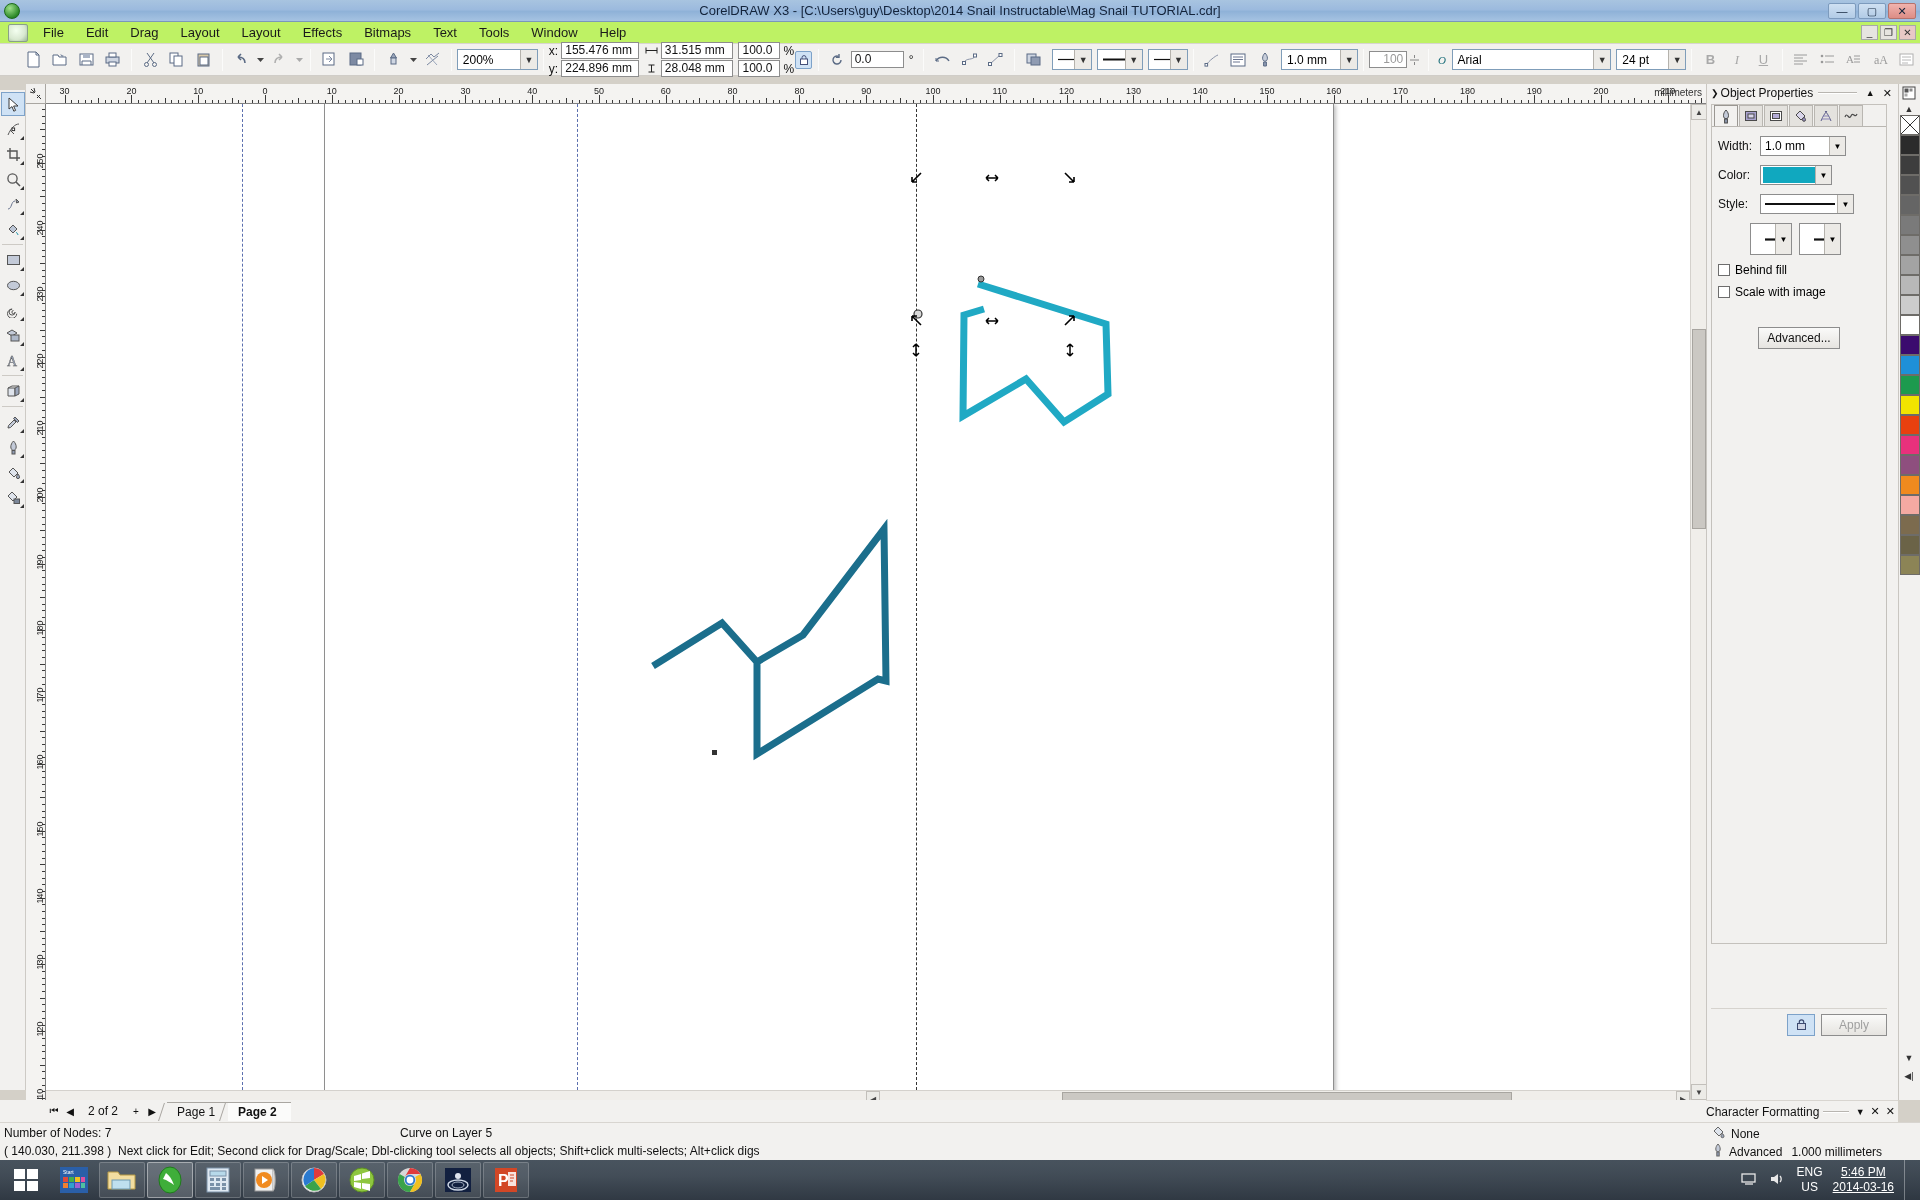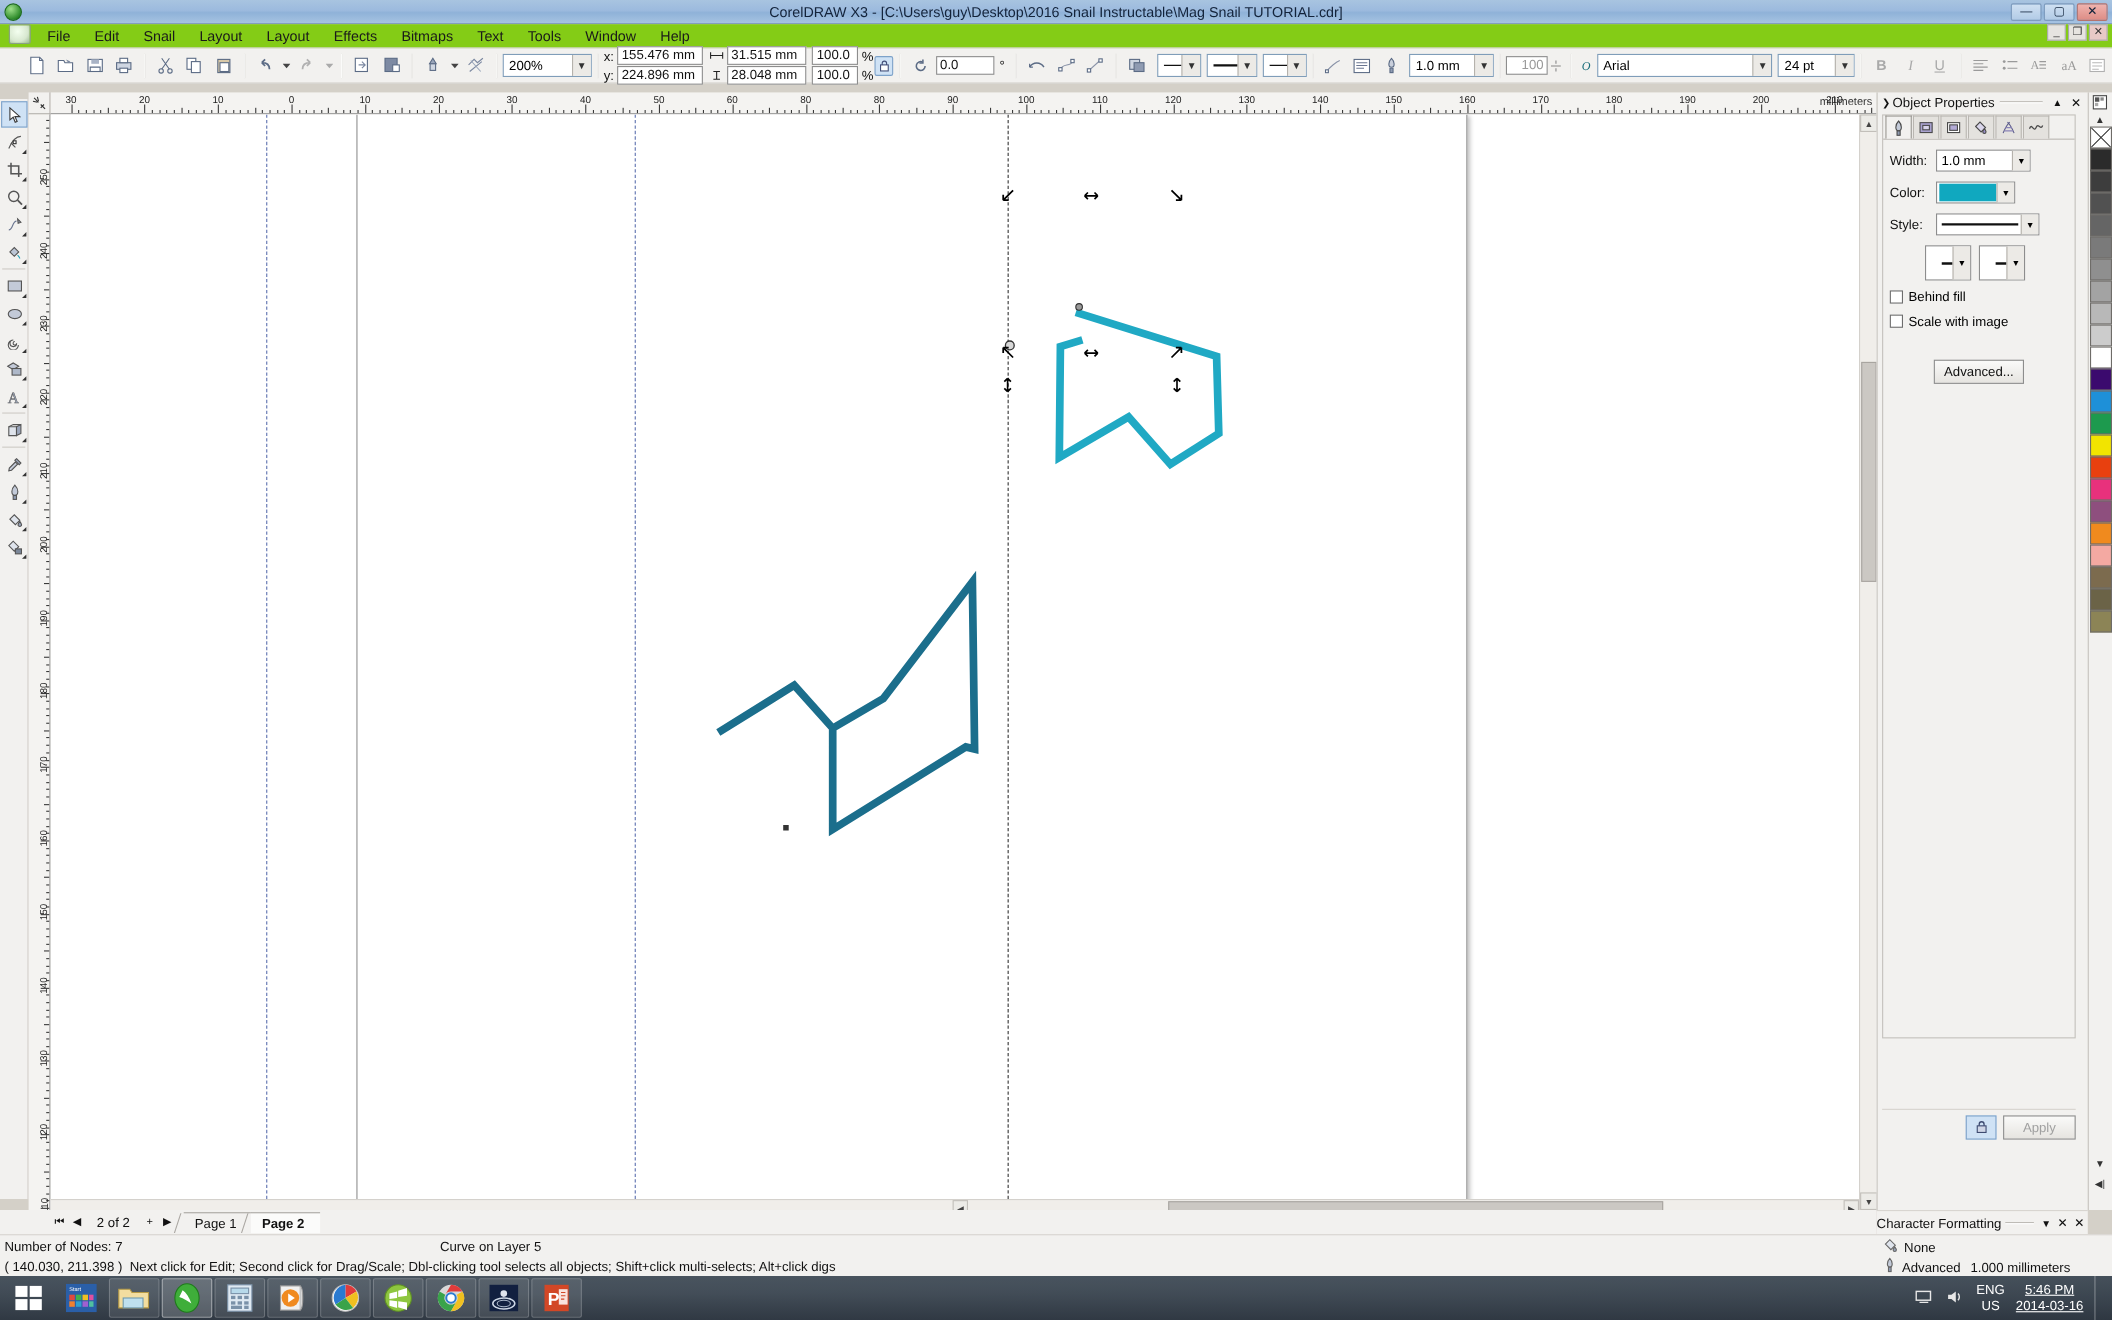--- a/index.html
+++ b/index.html
@@ -35,22 +35,22 @@
     width: 28px; height: 16px; line-height: 14px; text-align: center;
     font-size: 11px; color: #12243c;
     background: linear-gradient(to bottom,#cfe0f2,#b2cbe6);
     border: 1px solid #7d9bbd; border-radius: 2px;
   }
   .winbtn.close { background: linear-gradient(to bottom,#f0b3ae,#dd8d86); border-color:#b5726c;}
 
   
   .menubar {
     position: absolute; left: 0; top: 22px; width: 1920px; height: 22px;
-    background: #84cc16; border-bottom: 1px solid #d8d5d0;
-    display: flex; align-items: flex-start;
+    background: #bef264; border-bottom: 1px solid #d8d5d0;
+    display: flex; align-items: center;
   }
   .menu-logo {
     width: 20px; height: 18px; margin: 0 4px 0 8px;
     background: radial-gradient(circle at 40% 35%, #f4fff0, #d8e8d0 60%, #9ab795);
     border: 1px solid #8aa088; border-radius: 2px;
   }
   .menuitem {
     padding: 3px 11px; color: #1a1a1a; font-size: 13px; cursor: default;
   }
   .menubar .menu-right { margin-left: auto; display: flex; gap: 2px; padding-right: 4px; }
@@ -281,33 +281,33 @@
   .tray-lang { text-align: center; font-size: 12px; line-height: 15px; color: #fff; }
   .showdesk { width: 10px; height: 40px; border-left: 1px solid rgba(255,255,255,0.35); }
 </style>
 </head>
 <body>
 
 <div class="app">
 
   <div class="titlebar">
     <div class="logo"></div>
-    <div class="title">CorelDRAW X3 - [C:\Users\guy\Desktop\2016 Snail Instructable\Mag Snail TUTORIAL.cdr]</div>
+    <div class="title">CorelDRAW X3 - [C:\Users\guy\Desktop\2014 Snail Instructable\Mag Snail TUTORIAL.cdr]</div>
     <div class="winbtns">
       <div class="winbtn">—</div>
       <div class="winbtn">▢</div>
       <div class="winbtn close">✕</div>
     </div>
   </div>
 
   <div class="menubar">
     <div class="menu-logo"></div>
     <div class="menuitem">File</div>
     <div class="menuitem">Edit</div>
-    <div class="menuitem">Snail</div>
+    <div class="menuitem">Drag</div>
     <div class="menuitem">Layout</div>
     <div class="menuitem">Layout</div>
     <div class="menuitem">Effects</div>
     <div class="menuitem">Bitmaps</div>
     <div class="menuitem">Text</div>
     <div class="menuitem">Tools</div>
     <div class="menuitem">Window</div>
     <div class="menuitem">Help</div>
     <div class="menu-right">
       <div class="mdibtn">_</div>

